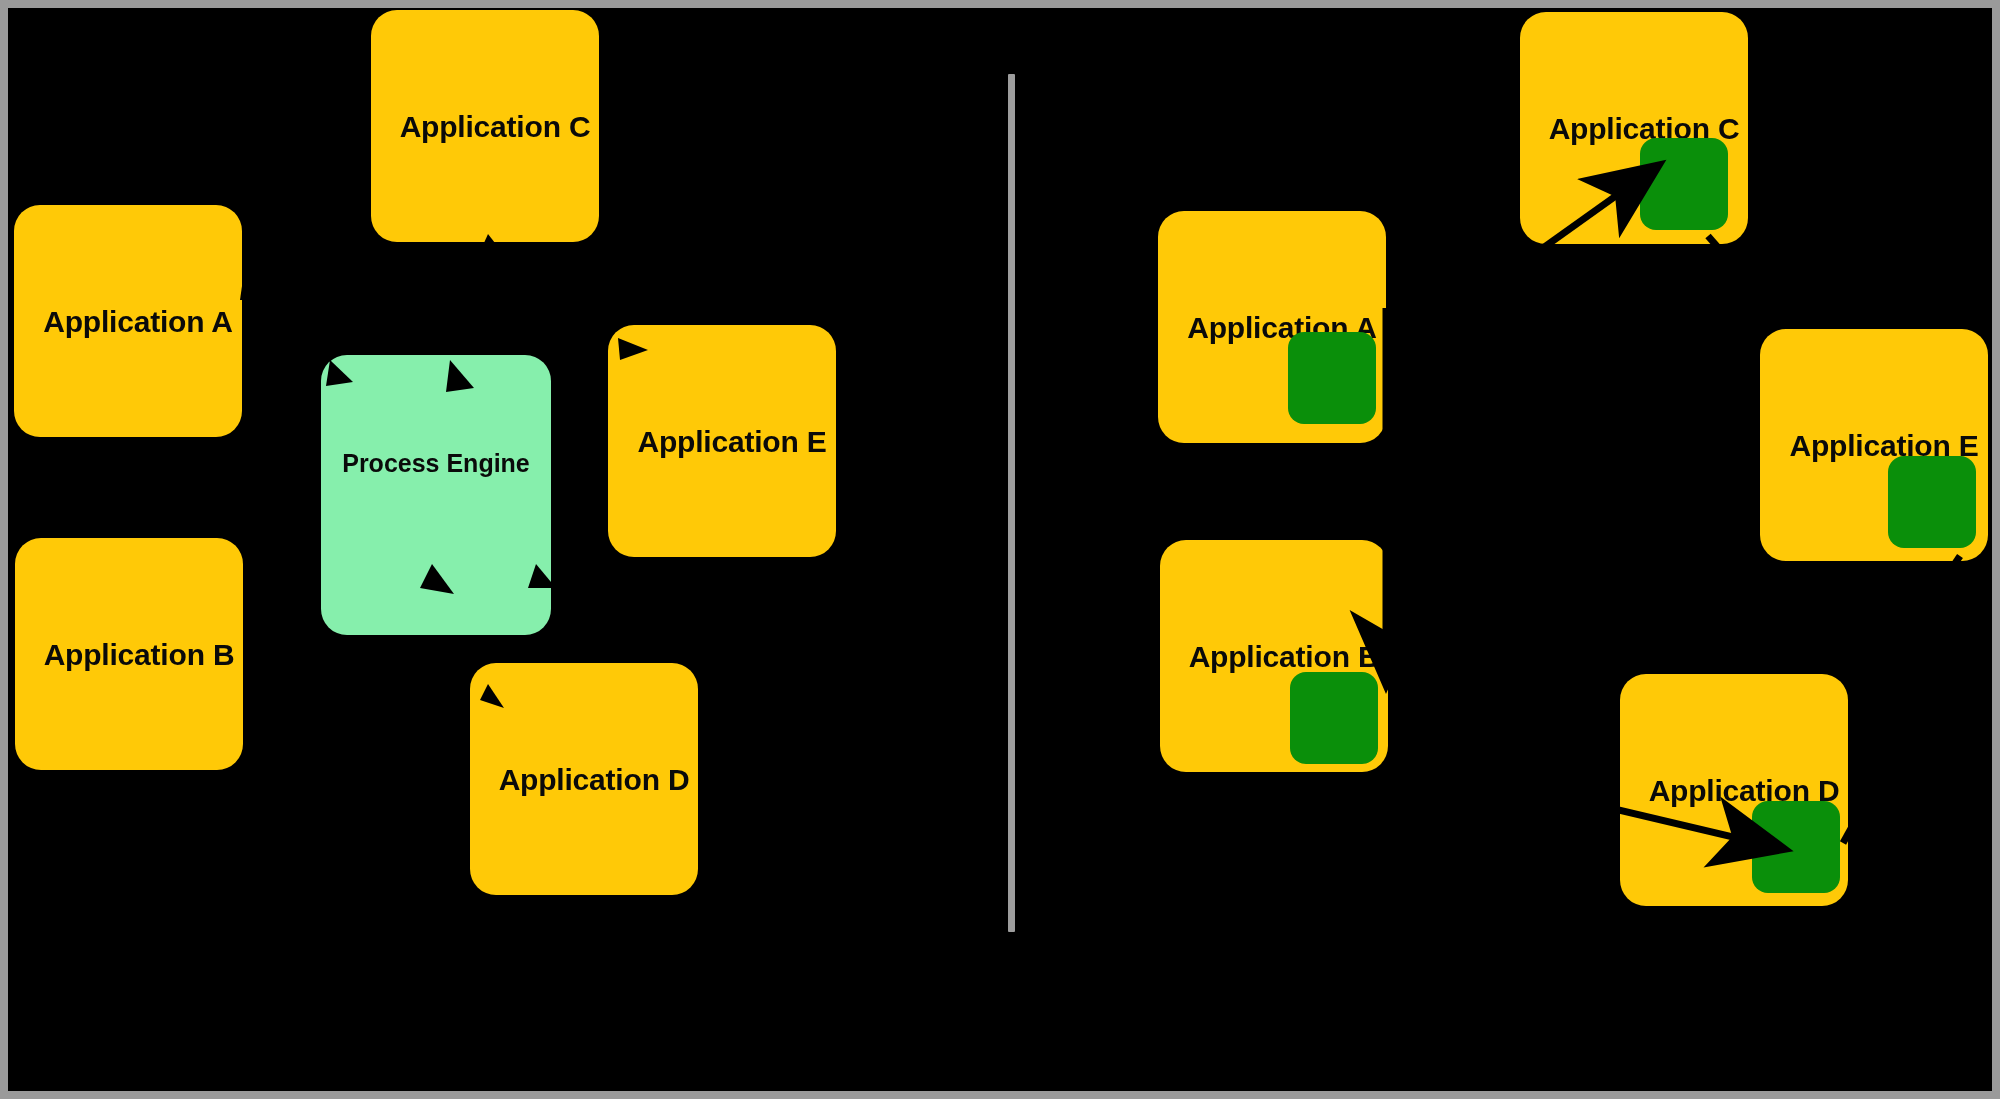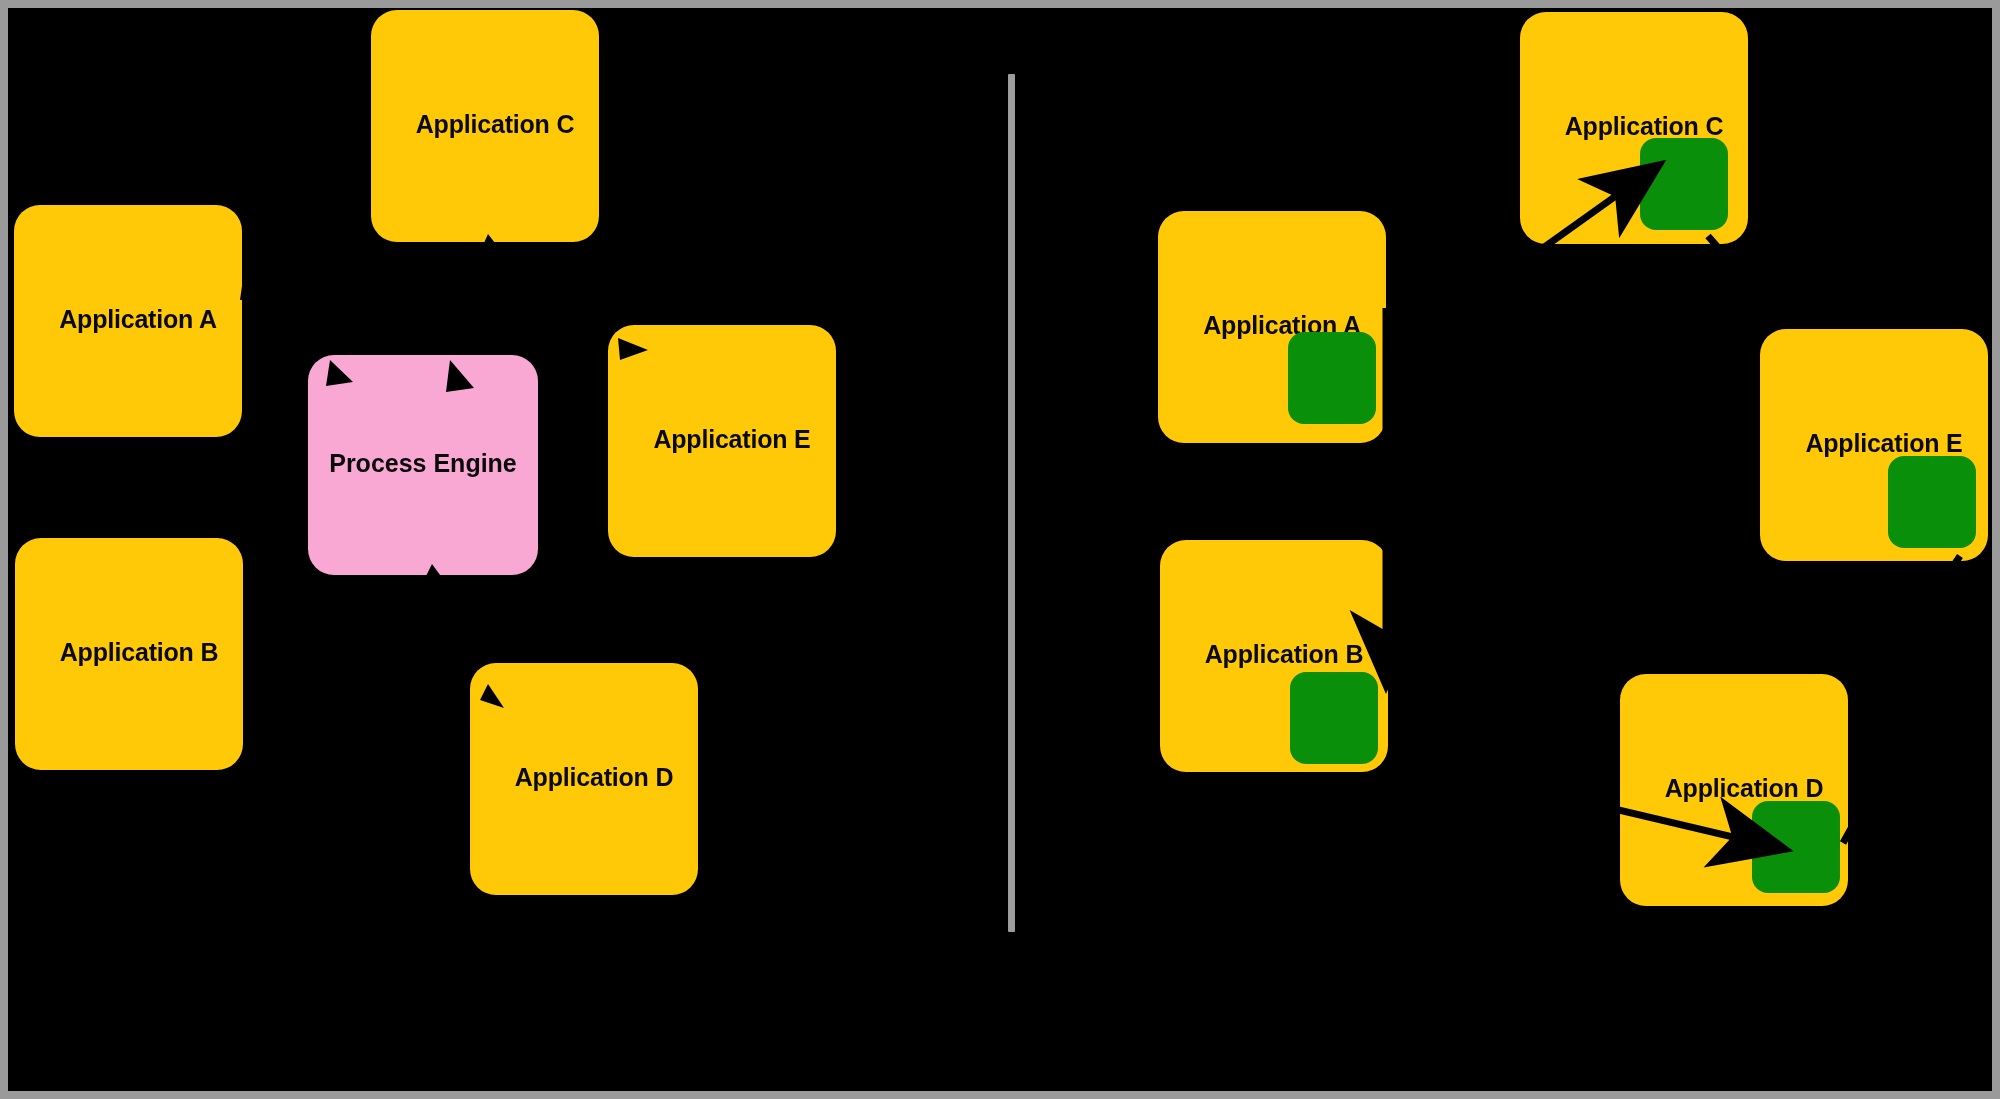--- a/index.html
+++ b/index.html
@@ -39,21 +39,21 @@
     border-radius: 26px;
     box-sizing: border-box;
   }
   .app-label {
     position: absolute;
     left: 0;
     right: 0;
     text-align: center;
     font-weight: bold;
     color: #0a0a0a;
-    font-size: 25px;
+    font-size: 30px;
     letter-spacing: -0.2px;
     white-space: nowrap;
     pointer-events: none;
     padding-left: 20px;
   }
   
   .engine-box {
     position: absolute;
     background: #0a8f0a;
     border-radius: 26px;
@@ -139,21 +139,21 @@
       </div>
 
       <div class="app-box" style="background: rgb(255, 201, 7); left: 462px; top: 655px; width: 228px; height: 232px;">
         <div class="app-label" style="color: rgb(10, 10, 10); top: 100px;">Application D</div>
       </div>
 
       <div class="app-box" style="background: rgb(255, 201, 7); left: 600px; top: 317px; width: 228px; height: 232px;">
         <div class="app-label" style="color: rgb(10, 10, 10); top: 100px;">Application E</div>
       </div>
 
-      <div class="engine-box" style="background: #f9a8d4; left: 300px; top: 347px; width: 230px; height: 220px;">
+      <div class="engine-box" style="background: #86efac; left: 313px; top: 347px; width: 230px; height: 280px;">
         <div class="engine-label" style="color: rgb(10, 10, 10); top: 94px;">Process Engine</div>
       </div>
 
     </div>
 
     <div>
 
       <div class="app-box" style="background: rgb(255, 201, 7); left: 1150px; top: 203px; width: 228px; height: 232px;">
         <div class="app-label" style="color: rgb(10, 10, 10); top: 100px;">Application A</div>
       </div>

